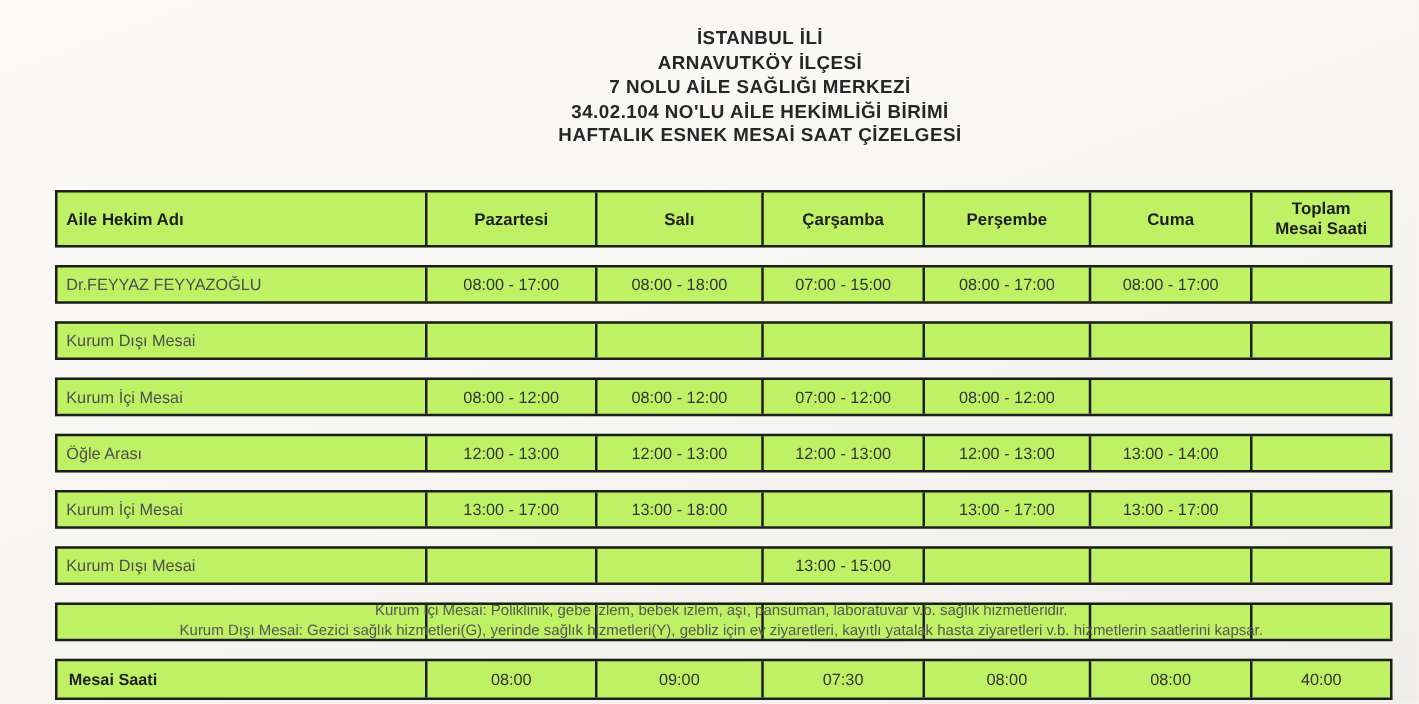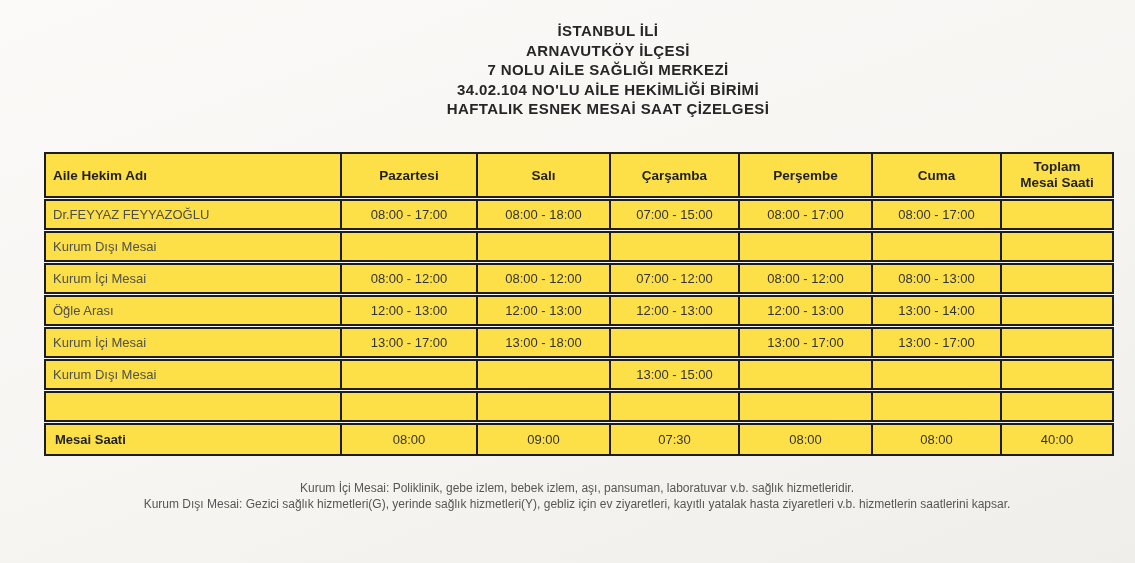--- a/index.html
+++ b/index.html
@@ -30,22 +30,22 @@
   .schedule {
     position: absolute;
     left: 44px;
     top: 152px;
     width: 1070px;
   }
   .t-row {
     display: grid;
     grid-template-columns: 296px 136px 133px 129px 133px 129px 110px;
     border: 2px solid #1d1d1d;
-    margin-bottom: 1px;
-    background: #fde047;
+    margin-bottom: 14px;
+    background: #bef264;
   }
   .t-row > div {
     border-right: 2px solid #1d1d1d;
     display: flex;
     align-items: center;
     justify-content: center;
     font-size: 13px;
     color: #333;
     overflow: hidden;
   }
@@ -129,21 +129,20 @@
       <div></div>
       <div></div>
     </div>
 
     <div class="t-row data-row">
       <div class="label-col">Kurum İçi Mesai</div>
       <div>08:00 - 12:00</div>
       <div>08:00 - 12:00</div>
       <div>07:00 - 12:00</div>
       <div>08:00 - 12:00</div>
-      <div>08:00 - 13:00</div>
       <div></div>
     </div>
 
     <div class="t-row data-row">
       <div class="label-col">Öğle Arası</div>
       <div>12:00 - 13:00</div>
       <div>12:00 - 13:00</div>
       <div>12:00 - 13:00</div>
       <div>12:00 - 13:00</div>
       <div>13:00 - 14:00</div>

